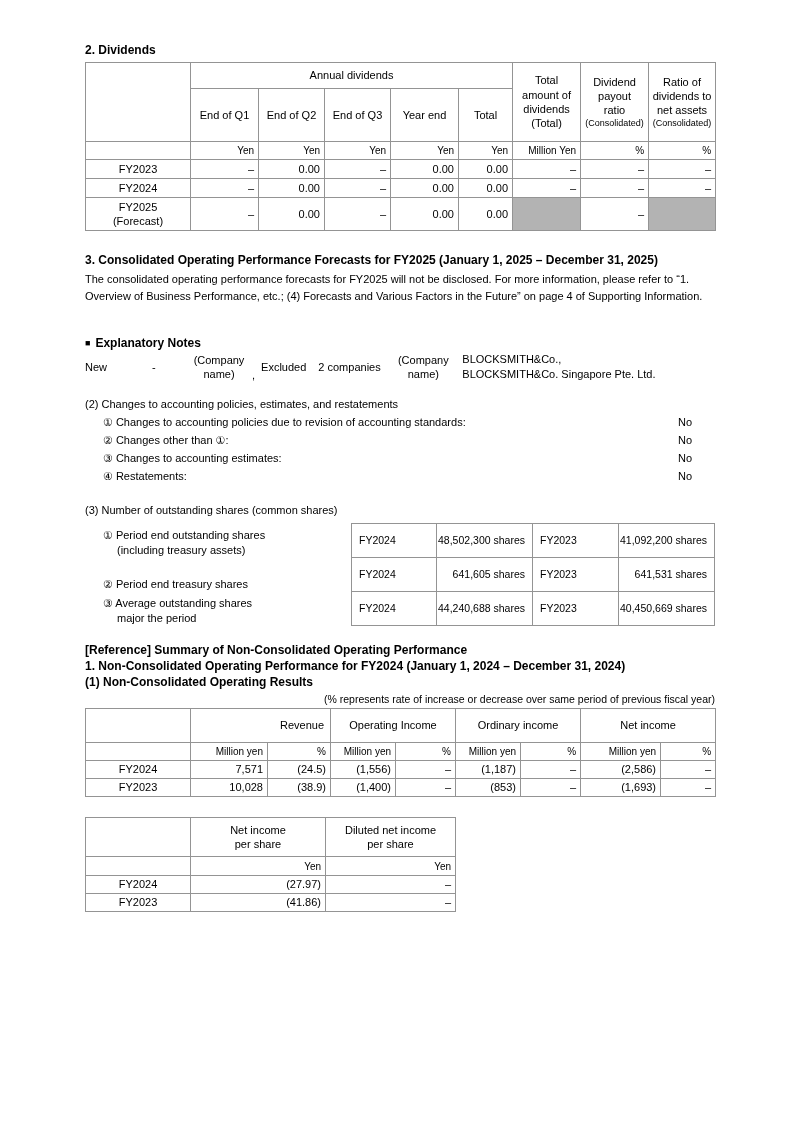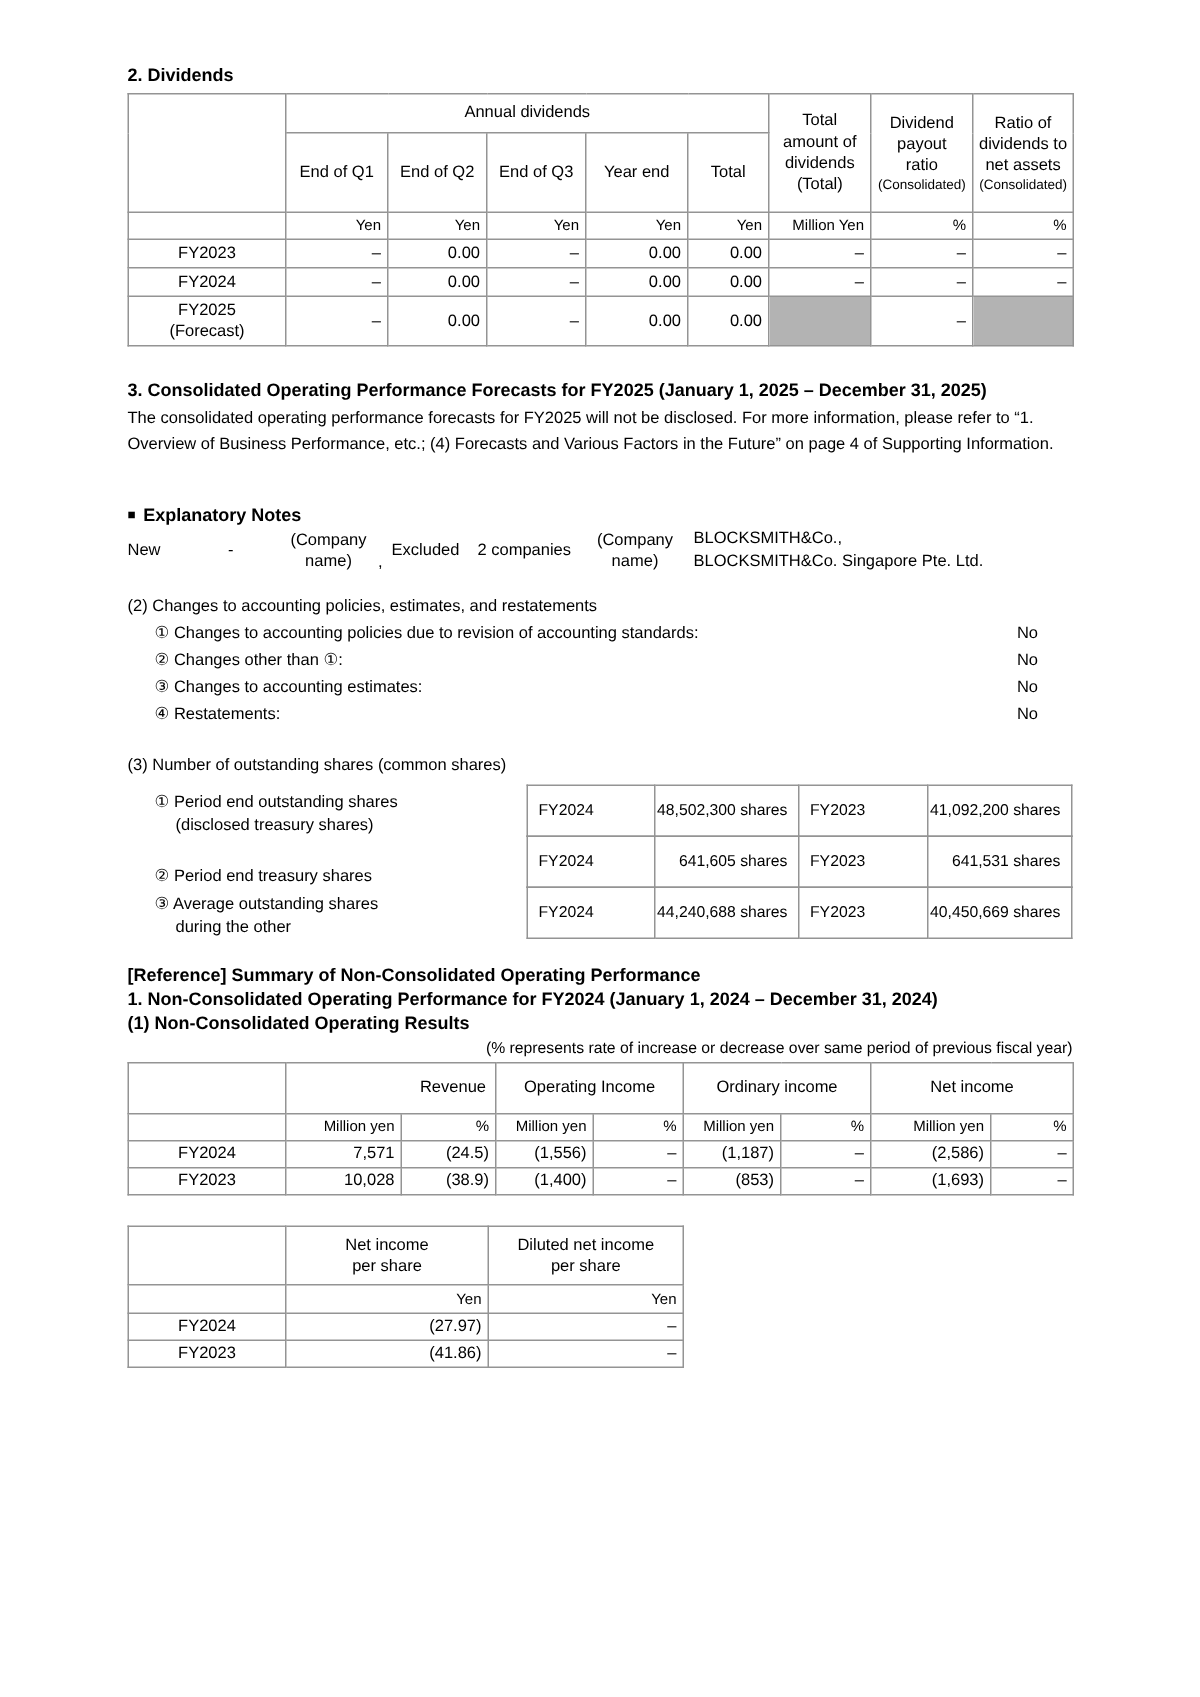--- a/index.html
+++ b/index.html
@@ -207,21 +207,21 @@
     <span>④ Restatements:</span>
     <span>No</span>
   </div>
 
   <div class="plain mt-item3">(3) Number of outstanding shares (common shares)</div>
 
   <div class="share-block">
     <div class="share-row">
       <div class="share-label">
         <div>① Period end outstanding shares</div>
-        <div class="line2">(disclosed treasury shares)</div>
+        <div class="line2">(including treasury assets)</div>
       </div>
       <table class="share-table">
         <colgroup>
             <col style="width:85px">
             <col style="width:96px">
             <col style="width:86px">
             <col style="width:96px">
           </colgroup>
         <tbody>
             <tr>
@@ -251,21 +251,21 @@
           <td class="r">641,605 shares</td>
           <td class="l">FY2023</td>
           <td class="r">641,531 shares</td>
         </tr>
           </tbody>
       </table>
     </div>
     <div class="share-row">
       <div class="share-label">
         <div>③ Average outstanding shares</div>
-        <div class="line2">during the other</div>
+        <div class="line2">major the period</div>
       </div>
       <table class="share-table">
         <colgroup>
             <col style="width:85px">
             <col style="width:96px">
             <col style="width:86px">
             <col style="width:96px">
           </colgroup>
         <tbody>
             <tr>

